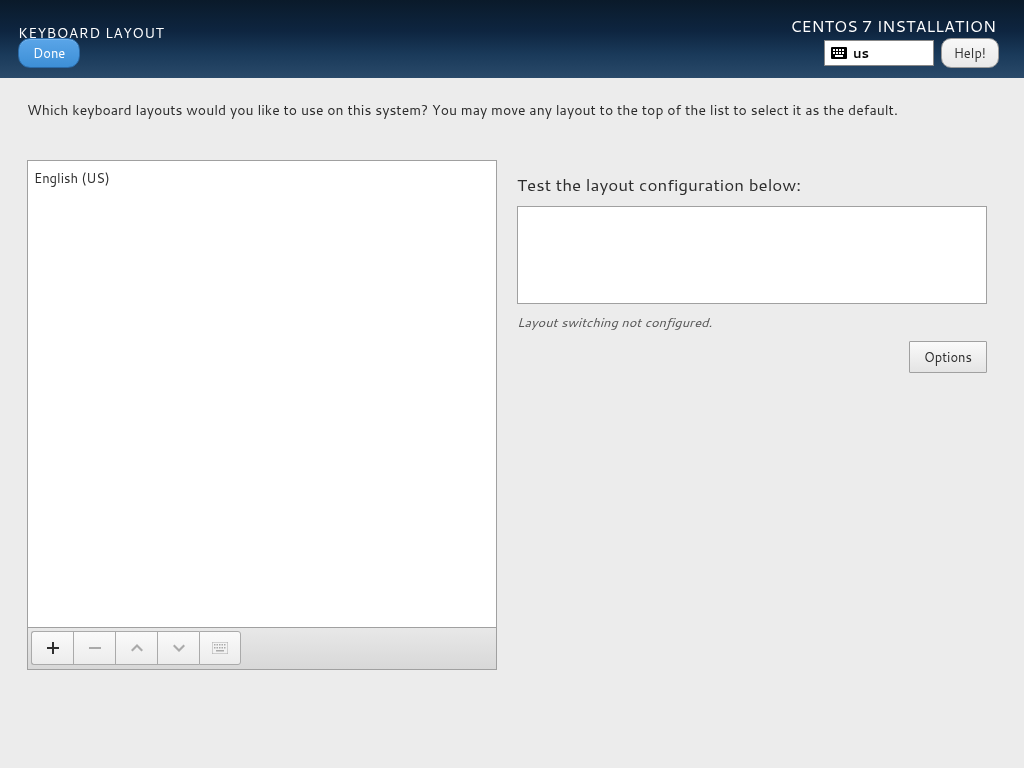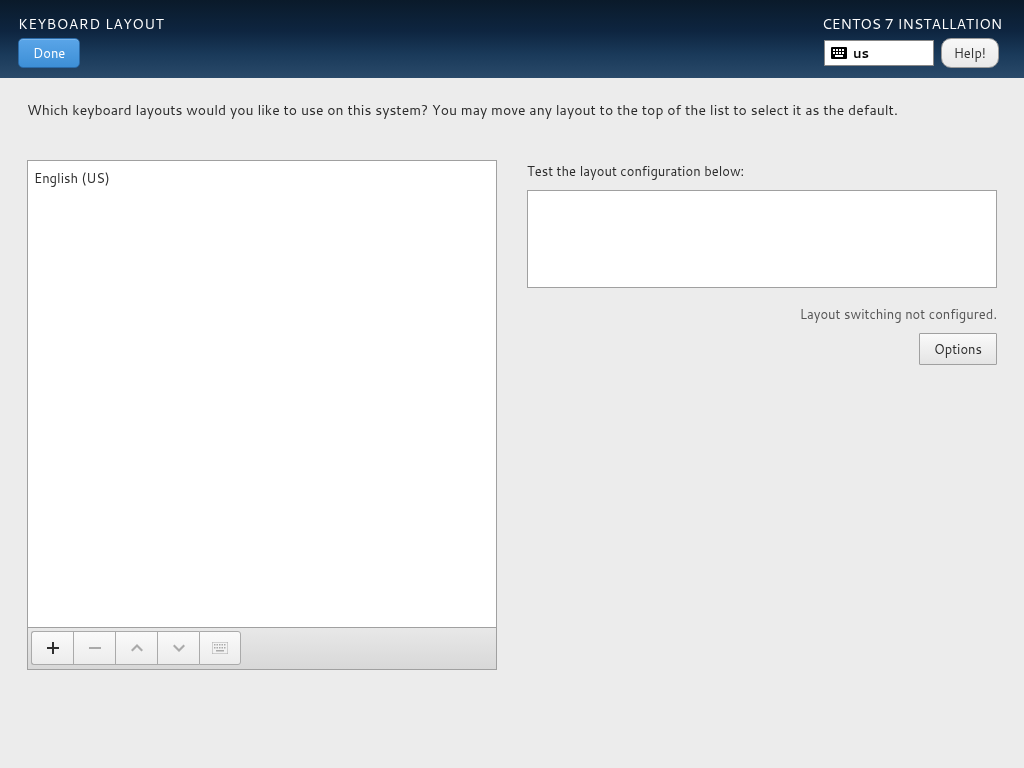--- a/index.html
+++ b/index.html
@@ -15,42 +15,42 @@
       overflow: hidden;
     }
     .header {
       height: 78px;
       background: linear-gradient(to bottom, #0a1a2a 0%, #0e2540 40%, #1a3a5a 70%, #2a4a6a 100%);
       position: relative;
       padding: 0 18px;
     }
     .header-title {
       position: absolute;
-      top: 14px;
+      top: 23px;
       left: 18px;
       color: #fff;
       font-size: 14px;
       font-weight: 500;
       letter-spacing: 0.5px;
     }
     .header-right-title {
       position: absolute;
       top: 14px;
-      right: 22px;
+      right: 28px;
       color: #fff;
-      font-size: 14px;
+      font-size: 16px;
       font-weight: 400;
     }
     .done-btn {
       position: absolute;
       top: 38px;
       left: 18px;
       background: linear-gradient(to bottom, #5aa5e8, #3d8fd6);
       border: 1px solid #2a6aa8;
-      border-radius: 5px;
+      border-radius: 12px;
       color: #fff;
       font-size: 13px;
       padding: 5px 14px;
       cursor: pointer;
       box-shadow: 0 1px 0 rgba(255,255,255,0.2) inset;
     }
     .lang-indicator {
       position: absolute;
       top: 40px;
       right: 90px;
@@ -82,21 +82,21 @@
     .content {
       padding: 22px 27px;
     }
     .instruction {
       font-size: 14px;
       color: #2c2c2c;
       margin-bottom: 40px;
     }
     .columns {
       display: flex;
-      gap: 30px;
+      gap: 20px;
     }
     .left-col {
       width: 470px;
     }
     .layout-list {
       width: 100%;
       height: 468px;
       background: #fff;
       border: 1px solid #a0a0a0;
       overflow-y: auto;
@@ -137,41 +137,42 @@
       border-bottom-right-radius: 3px;
     }
     .toolbar-btn.disabled {
       color: #aaa;
       cursor: default;
     }
     .right-col {
       width: 470px;
     }
     .test-label {
-      font-size: 13px;
+      font-size: 17px;
       color: #2c2c2c;
       margin-bottom: 10px;
-      margin-top: 2px;
+      margin-top: 12px;
     }
     .test-input {
       width: 100%;
       height: 98px;
       background: #fff;
       border: 1px solid #a0a0a0;
       font-size: 13px;
       padding: 6px;
       resize: none;
       outline: none;
       font-family: inherit;
     }
     .switch-status {
-      text-align: right;
-      font-size: 13px;
+      text-align: left;
+      font-size: 13px;
+      font-style: italic;
       color: #555;
-      margin-top: 12px;
+      margin-top: 4px;
     }
     .options-row {
       display: flex;
       justify-content: flex-end;
       margin-top: 10px;
     }
     .options-btn {
       background: linear-gradient(to bottom, #fafafa, #e4e4e4);
       border: 1px solid #a0a0a0;
       border-radius: 1px;

